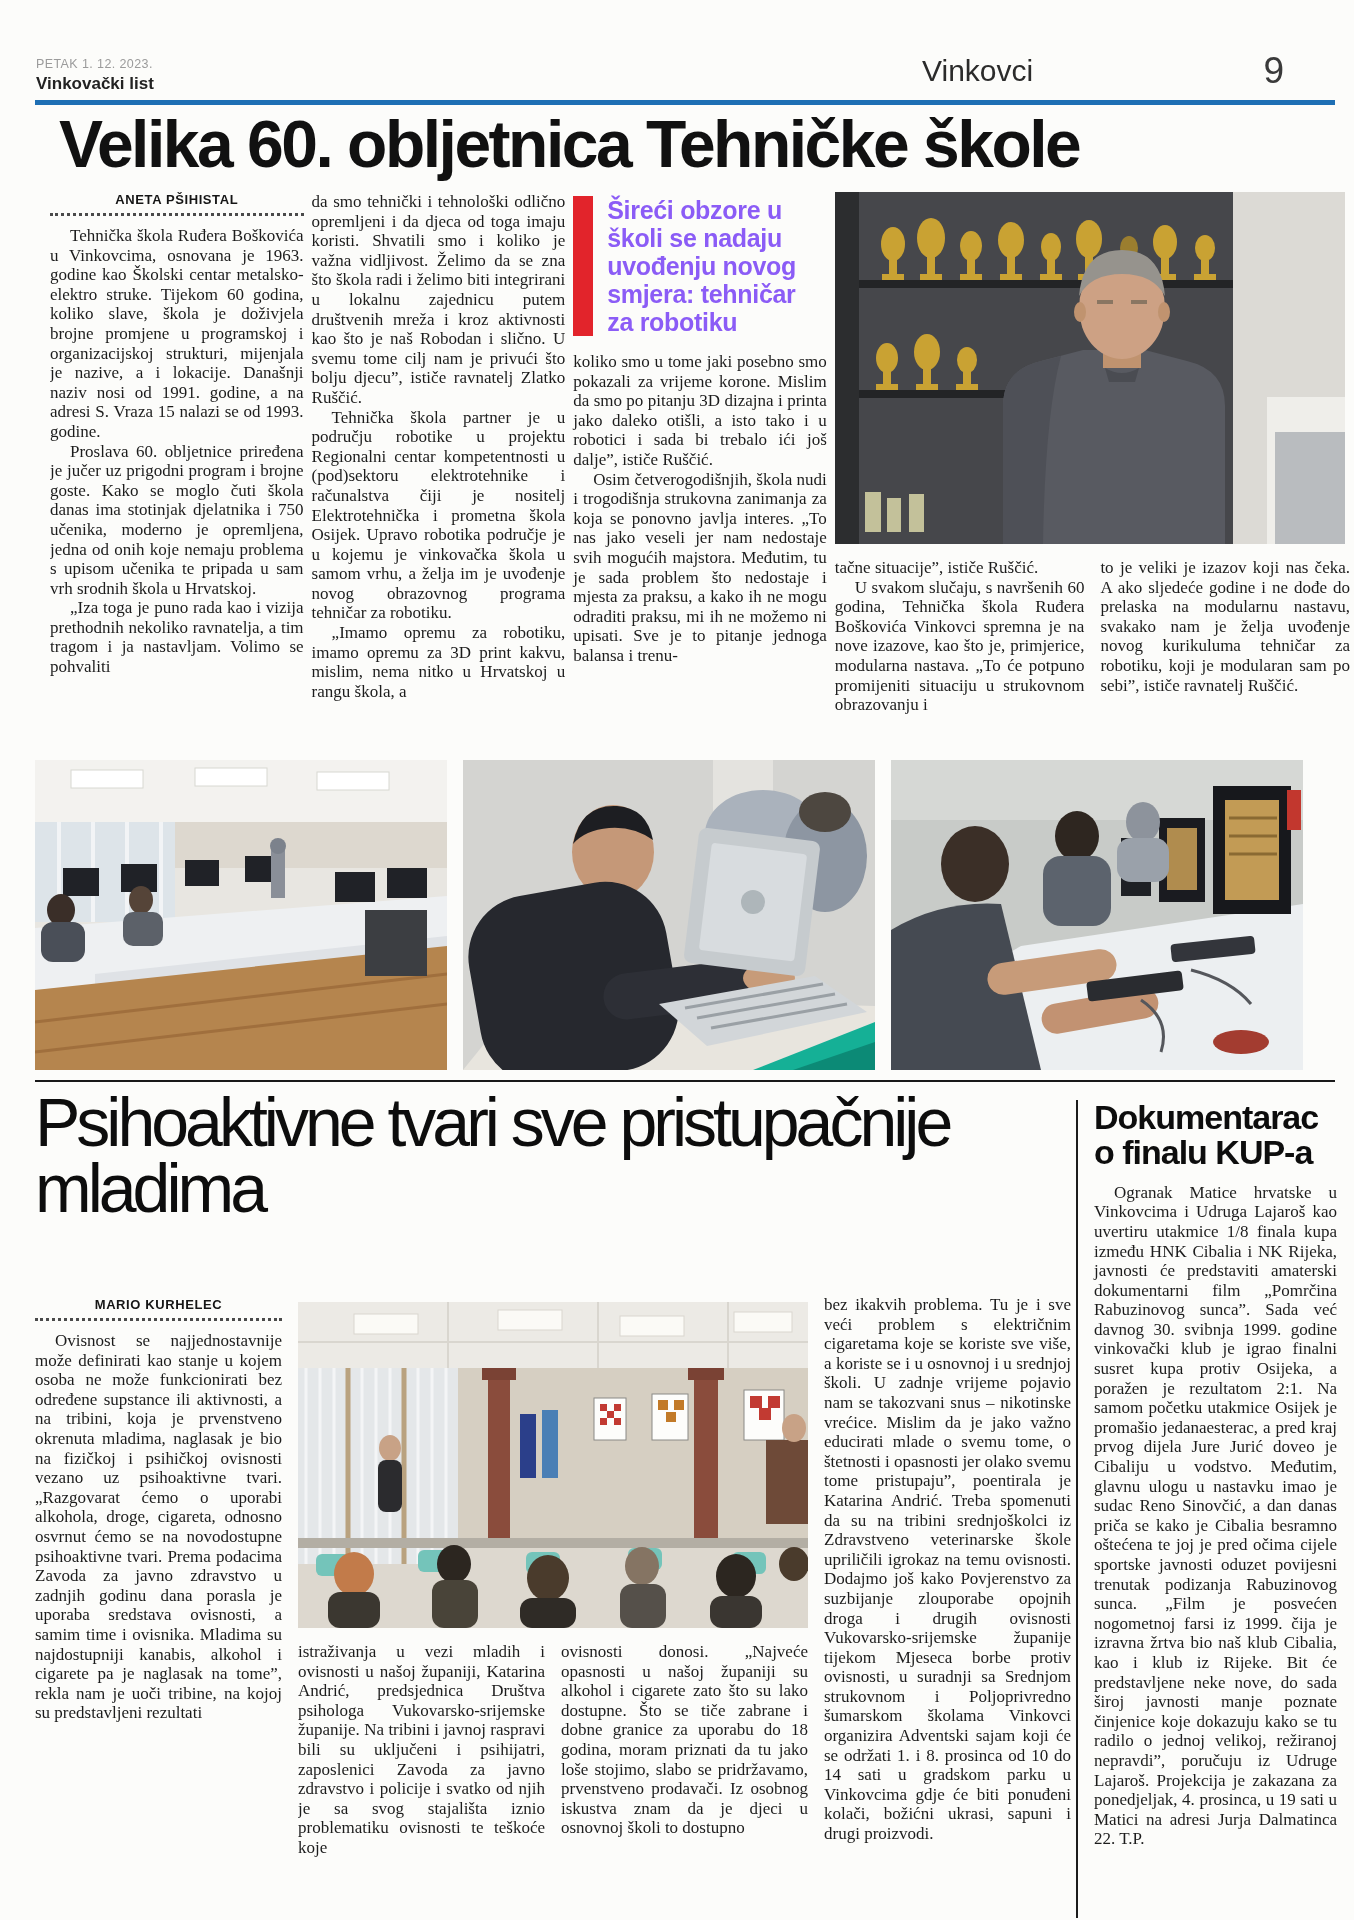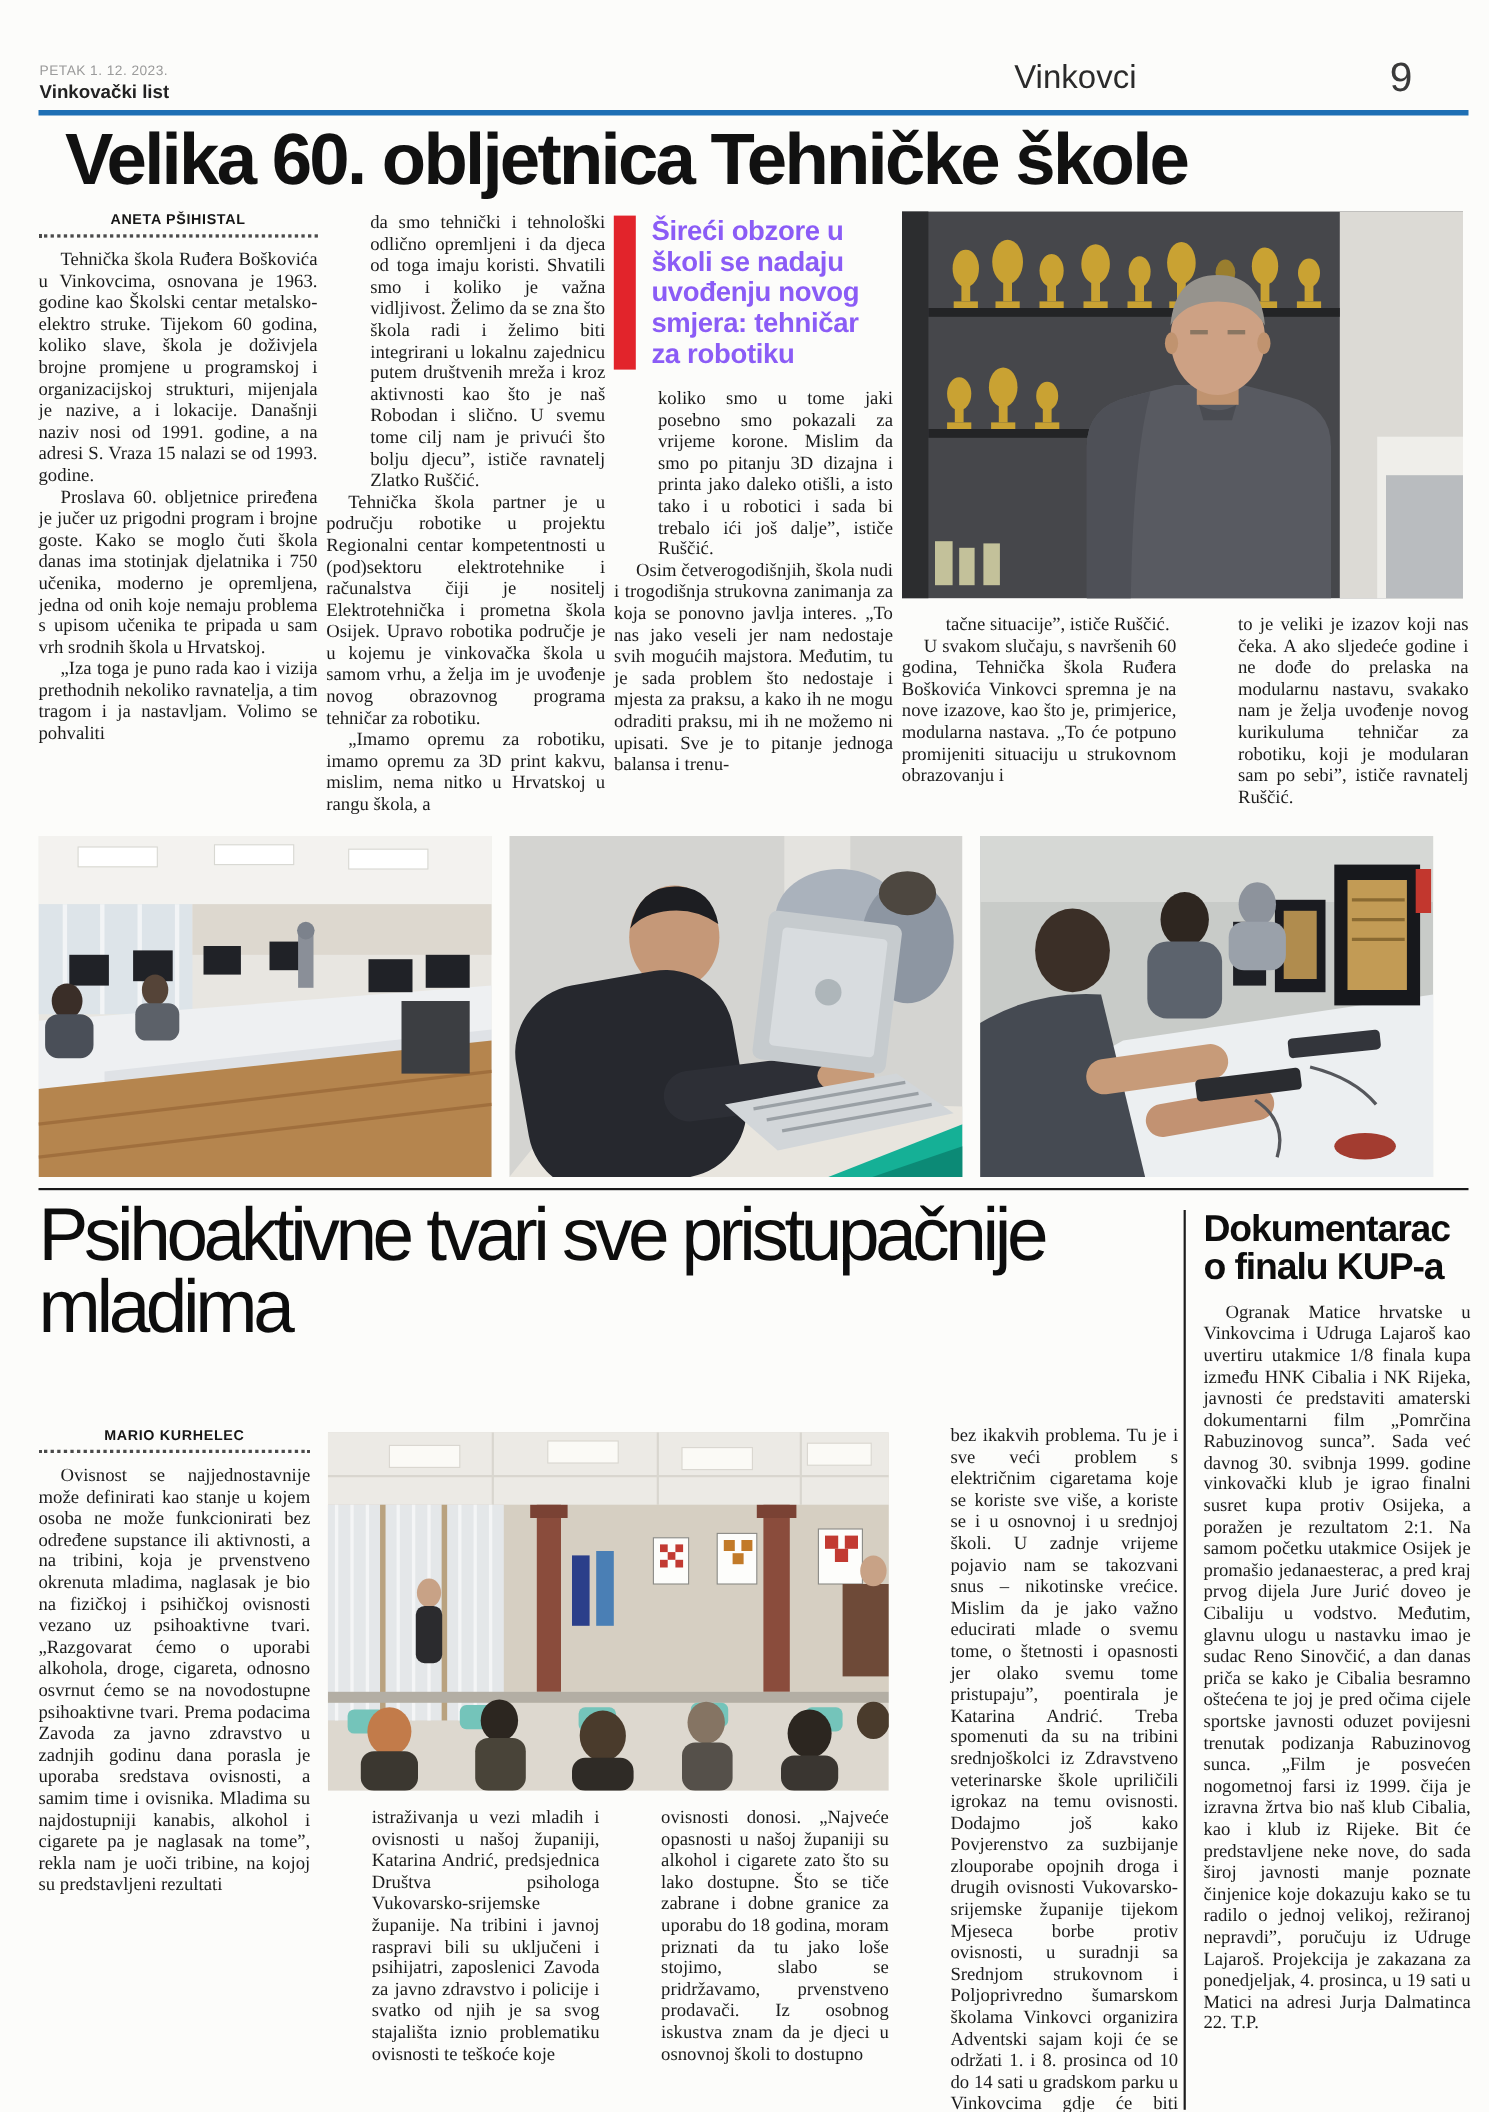--- a/index.html
+++ b/index.html
@@ -11,28 +11,28 @@
   .hdr-pub{position:absolute;left:36px;top:74px;font-family:"Liberation Sans",sans-serif;
            font-size:17px;font-weight:600;color:#222;}
   .hdr-section{position:absolute;left:922px;top:54px;font-family:"Liberation Sans",sans-serif;
            font-size:30px;font-weight:400;color:#2b2b2b;}
   .hdr-num{position:absolute;right:70px;top:50px;font-family:"Liberation Sans",sans-serif;
            font-size:37px;font-weight:300;color:#3a3a3a;}
   .blue-rule{position:absolute;left:35px;top:100px;width:1300px;height:5px;background:#1e6fb4;}
   
   .h1{position:absolute;left:35px;top:106px;width:1305px;font-family:"Liberation Sans",sans-serif;
       font-size:66px;font-weight:800;letter-spacing:-2.5px;color:#111;white-space:nowrap;margin-left:24px;}
-  .a1-grid{position:absolute;left:35px;top:192px;width:1300px;height:556px;display:grid;
+  .a1-grid{position:absolute;left:50px;top:192px;width:1300px;height:556px;display:grid;
            grid-template-columns:repeat(5,1fr);gap:8px;overflow:hidden;}
   .byline{font-family:"Liberation Sans",sans-serif;font-size:13px;font-weight:700;
           letter-spacing:.6px;text-align:center;color:#151515;padding-bottom:6px;
           border-bottom:3px dotted #4a4a4a;margin-bottom:10px;}
   .bodytext{font-size:17px;line-height:19.6px;text-align:justify;color:#1c1c1c;}
   .bodytext p{margin:0;text-indent:20px;}
-  .cont p:first-child{text-indent:0;margin-left:40px;}
+  .cont p:first-child{text-indent:0;}
   .pullquote{border-left:20px solid #e2242b;padding-left:14px;margin:4px 0 16px 0;
              font-family:"Liberation Sans",sans-serif;font-weight:800;font-size:25px;
              line-height:1.12;letter-spacing:-.3px;color:#8b5cf6;}
   .a1-right{grid-column:4 / 6;}
   .photo{display:block;}
   .underphoto{display:grid;grid-template-columns:1fr 1fr;gap:16px;margin-top:14px;}
   
   .strip{position:absolute;left:35px;top:760px;width:1300px;height:310px;display:flex;gap:16px;}
   
   .thin-rule{position:absolute;left:35px;top:1080px;width:1300px;height:2px;background:#191919;}

